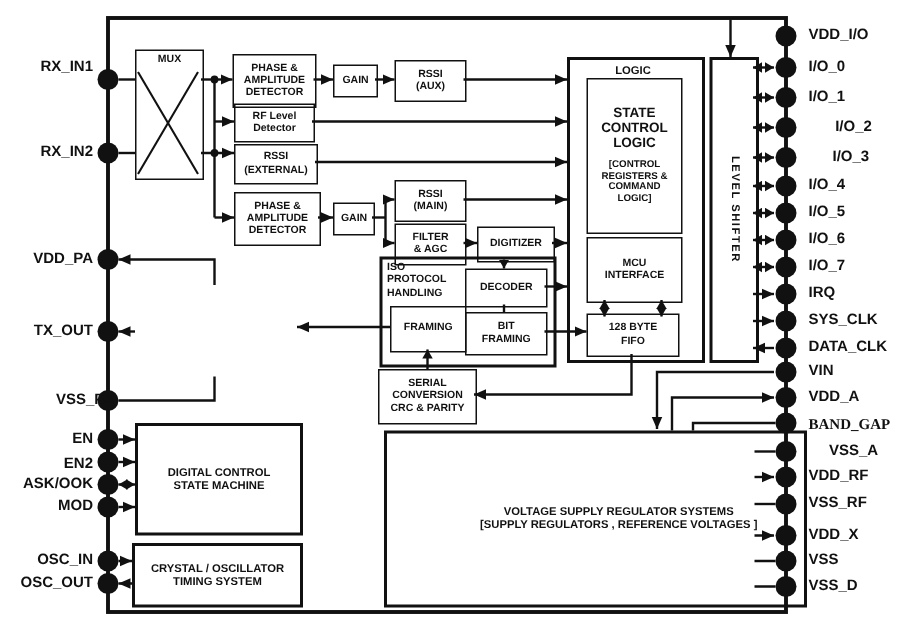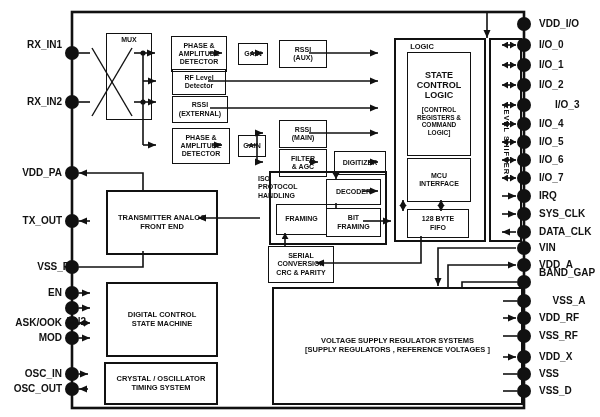--- a/index.html
+++ b/index.html
@@ -1,21 +1,21 @@
 <!DOCTYPE html>
 <html><head>
 <meta charset="utf-8">
 <style>
   html,body{margin:0;padding:0;background:#fff;}
   #stage{position:relative;width:600px;height:417px;background:#ffffff;
          font-family:"Liberation Sans",sans-serif;color:#111;overflow:hidden;}
   #wires{position:absolute;left:0;top:0;}
   .blk{position:absolute;display:flex;align-items:center;justify-content:center;
        text-align:center;border:1.5px solid #111;background:transparent;
-       font-weight:bold;font-size:7px;line-height:1.18;white-space:pre-line;margin-left:16px;}
+       font-weight:bold;font-size:7px;line-height:1.18;white-space:pre-line;}
   .thick{border-width:2px;}
   .lbl{position:absolute;font-weight:bold;white-space:pre-line;}
   .pinL{position:absolute;left:0;width:62px;text-align:right;font-weight:bold;
         font-size:10px;height:14px;line-height:14px;}
   .pinR{position:absolute;left:539px;width:60px;text-align:left;font-weight:bold;
         font-size:10px;height:14px;line-height:14px;}
   .vtext{writing-mode:vertical-lr;letter-spacing:1px;font-size:7.5px;}
   .big{font-size:7.5px;}
 </style>
 </head>
@@ -199,56 +199,54 @@
 PROTOCOL
 HANDLING</div>
 <div class="blk" style="left:310px;top:179px;width:53px;height:24px;">DECODER</div>
 <div class="blk" style="left:310px;top:208px;width:53px;height:27px;">BIT
 FRAMING</div>
 <div class="blk" style="left:260px;top:204px;width:49px;height:29px;">FRAMING</div>
 <div class="blk" style="left:252px;top:246px;width:64px;height:35px;">SERIAL
 CONVERSION
 CRC &amp; PARITY</div>
 
-<div class="blk thick big" style="left:90px;top:190px;width:108px;height:61px;">TRANSMITTER ANALOG
-FRONT END</div>
 <div class="blk thick big" style="left:90px;top:282px;width:108px;height:71px;">DIGITAL CONTROL
 STATE MACHINE</div>
 <div class="blk thick big" style="left:88px;top:362px;width:110px;height:39px;">CRYSTAL / OSCILLATOR
 TIMING SYSTEM</div>
-<div class="blk thick big" style="left:256px;top:287px;width:247px;height:114px;">VOLTAGE SUPPLY REGULATOR SYSTEMS
+<div class="blk thick big" style="left:256px;top:287px;width:247px;height:114px;padding-left:31px;">VOLTAGE SUPPLY REGULATOR SYSTEMS
 [SUPPLY REGULATORS , REFERENCE VOLTAGES ]</div>
 
 <div class="pinL" style="top:38px;">RX_IN1</div>
 <div class="pinL" style="top:95px;">RX_IN2</div>
 <div class="pinL" style="top:166px;">VDD_PA</div>
 <div class="pinL" style="top:214px;">TX_OUT</div>
 <div class="pinL" style="top:260px;margin-left:14px;">VSS_PA</div>
 <div class="pinL" style="top:286px;">EN</div>
-<div class="pinL" style="top:315px;padding-left:24px;">EN2</div>
+<div class="pinL" style="top:303px;">EN2</div>
 <div class="pinL" style="top:316px;">ASK/OOK</div>
 <div class="pinL" style="top:331px;">MOD</div>
 <div class="pinL" style="top:367px;">OSC_IN</div>
 <div class="pinL" style="top:382px;">OSC_OUT</div>
 
 <div class="pinR" style="top:17px;">VDD_I/O</div>
 <div class="pinR" style="top:38px;">I/O_0</div>
 <div class="pinR" style="top:58px;">I/O_1</div>
-<div class="pinR" style="top:78px;">I/O_2</div>
+<div class="pinR" style="top:78px;text-align:center;">I/O_2</div>
 <div class="pinR" style="top:98px;margin-left:16px;">I/O_3</div>
 <div class="pinR" style="top:117px;">I/O_4</div>
 <div class="pinR" style="top:135px;">I/O_5</div>
 <div class="pinR" style="top:153px;">I/O_6</div>
 <div class="pinR" style="top:171px;">I/O_7</div>
 <div class="pinR" style="top:189px;">IRQ</div>
 <div class="pinR" style="top:207px;">SYS_CLK</div>
 <div class="pinR" style="top:225px;">DATA_CLK</div>
 <div class="pinR" style="top:241px;">VIN</div>
 <div class="pinR" style="top:258px;">VDD_A</div>
-<div class="pinR" style="top:266px;">BAND_GAP</div>
+<div class="pinR" style="top:277px;font-family:Liberation Serif, serif;">BAND_GAP</div>
 <div class="pinR" style="top:294px;text-align:center;">VSS_A</div>
 <div class="pinR" style="top:311px;">VDD_RF</div>
 <div class="pinR" style="top:329px;">VSS_RF</div>
 <div class="pinR" style="top:350px;">VDD_X</div>
 <div class="pinR" style="top:367px;">VSS</div>
 <div class="pinR" style="top:384px;">VSS_D</div>
 
 </div>
 
 </body></html>

